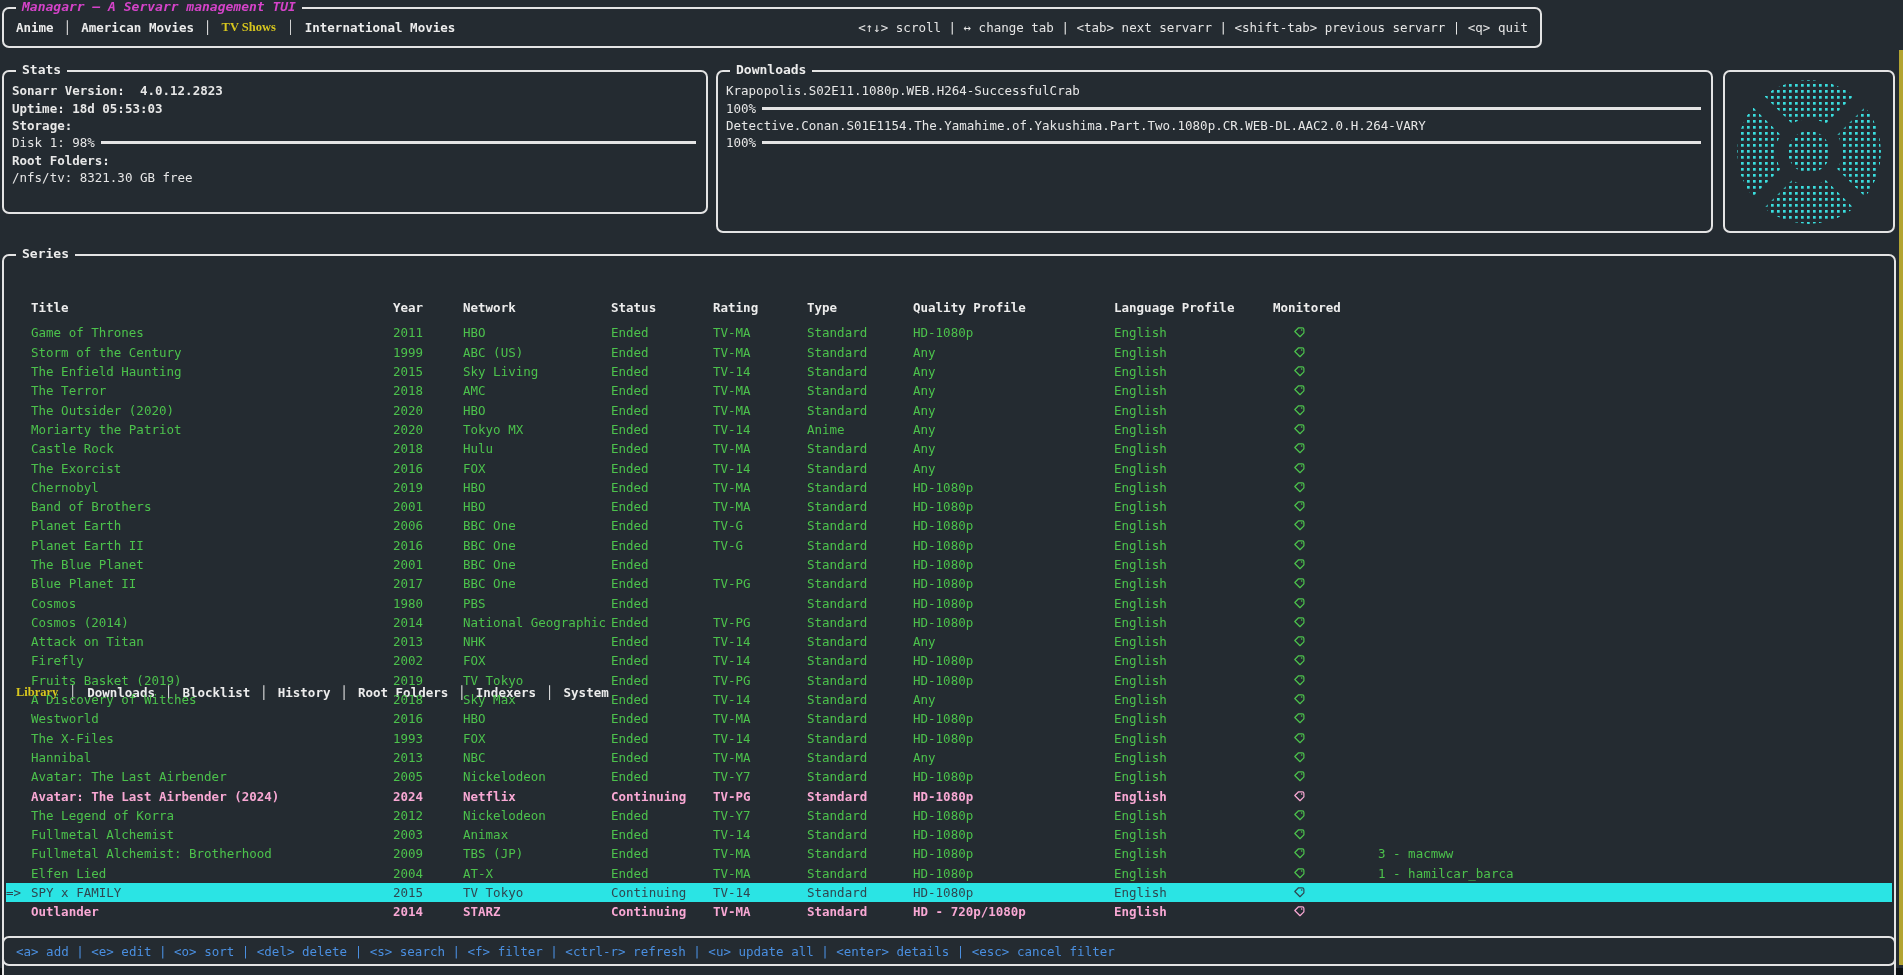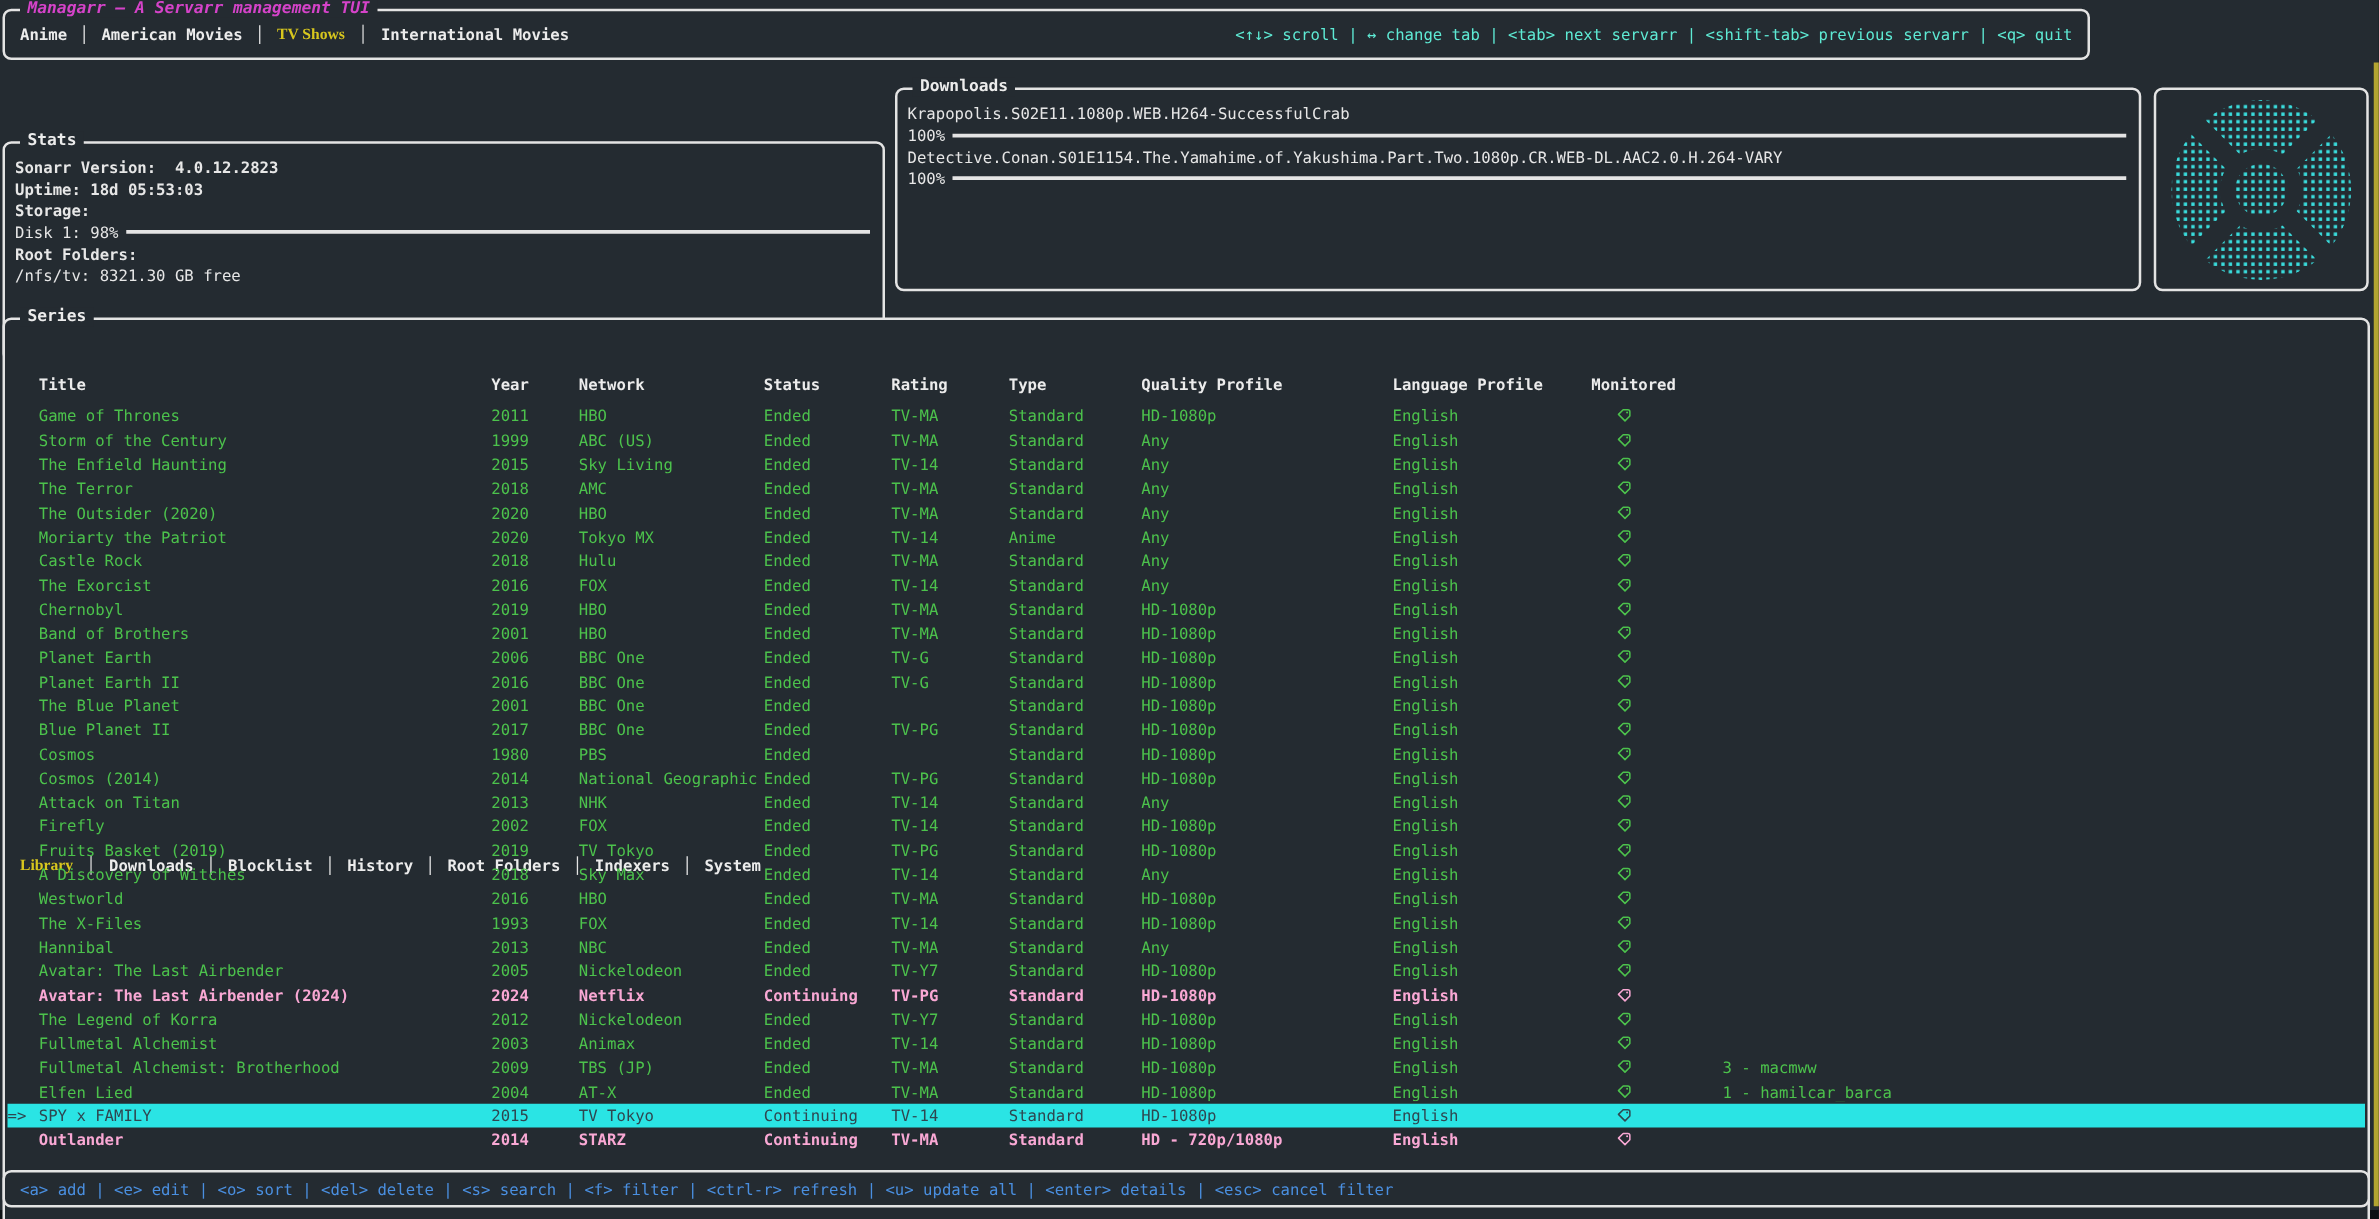--- a/index.html
+++ b/index.html
@@ -7,29 +7,29 @@
     width:1903px;height:975px;background:#0c1013;
     font-family:"DejaVu Sans Mono","Liberation Mono",monospace;
     -webkit-font-smoothing:antialiased;
   }
   .screen{position:absolute;left:0;top:0;width:1903px;height:968px;background:#242b31;color:#e7e7e7;font-size:12.5px;}
   .box{position:absolute;border:2px solid #e4e4e4;border-radius:7px;background:#242b31;box-sizing:border-box;}
   .box-title{position:absolute;top:-10px;left:12px;background:#242b31;padding:0 6px;font-weight:bold;font-size:13px;color:#ececec;white-space:pre;}
   .box-title.magenta{color:#d543c9;font-style:italic;}
 
   
-  #header-box{left:2px;top:7px;width:1670px;height:41px;}
+  #header-box{left:2px;top:7px;width:1540px;height:41px;}
   .tabbar{position:absolute;left:12px;top:0;height:100%;display:flex;align-items:center;white-space:pre;}
   .tab{font-weight:bold;color:#ececec;cursor:default;}
   .tab.active{color:#d8c71e;font-family:Liberation Serif, serif;}
   .tabbar .tab:not(:last-child)::after{content:"\2502";color:#e4e4e4;font-weight:normal;padding:0 10px;}
-  .kb-top{position:absolute;right:12px;top:0;height:100%;display:flex;align-items:center;color:#5eead4;white-space:pre;}
+  .kb-top{position:absolute;right:12px;top:0;height:100%;display:flex;align-items:center;color:#e5e5e5;white-space:pre;}
 
   
-  #stats-box{left:2px;top:70px;width:706px;height:177px;margin-top:43px;}
+  #stats-box{left:2px;top:70px;width:706px;height:144px;}
   #downloads-box{left:716px;top:70px;width:997px;height:163px;}
   #logo-box{left:1723px;top:70px;width:172px;height:163px;}
   .panel-body{position:absolute;left:8px;right:8px;top:10px;}
   .line{height:17.4px;display:flex;align-items:center;white-space:pre;overflow:hidden;}
   .b{font-weight:bold;}
   .gauge{flex:1;height:3px;background:#e4e4e4;margin-left:6px;margin-right:2px;}
   .gauge .fill{height:100%;background:#17c6c6;}
   .logo-wrap{position:absolute;inset:0;display:flex;align-items:center;justify-content:center;}
 
   

